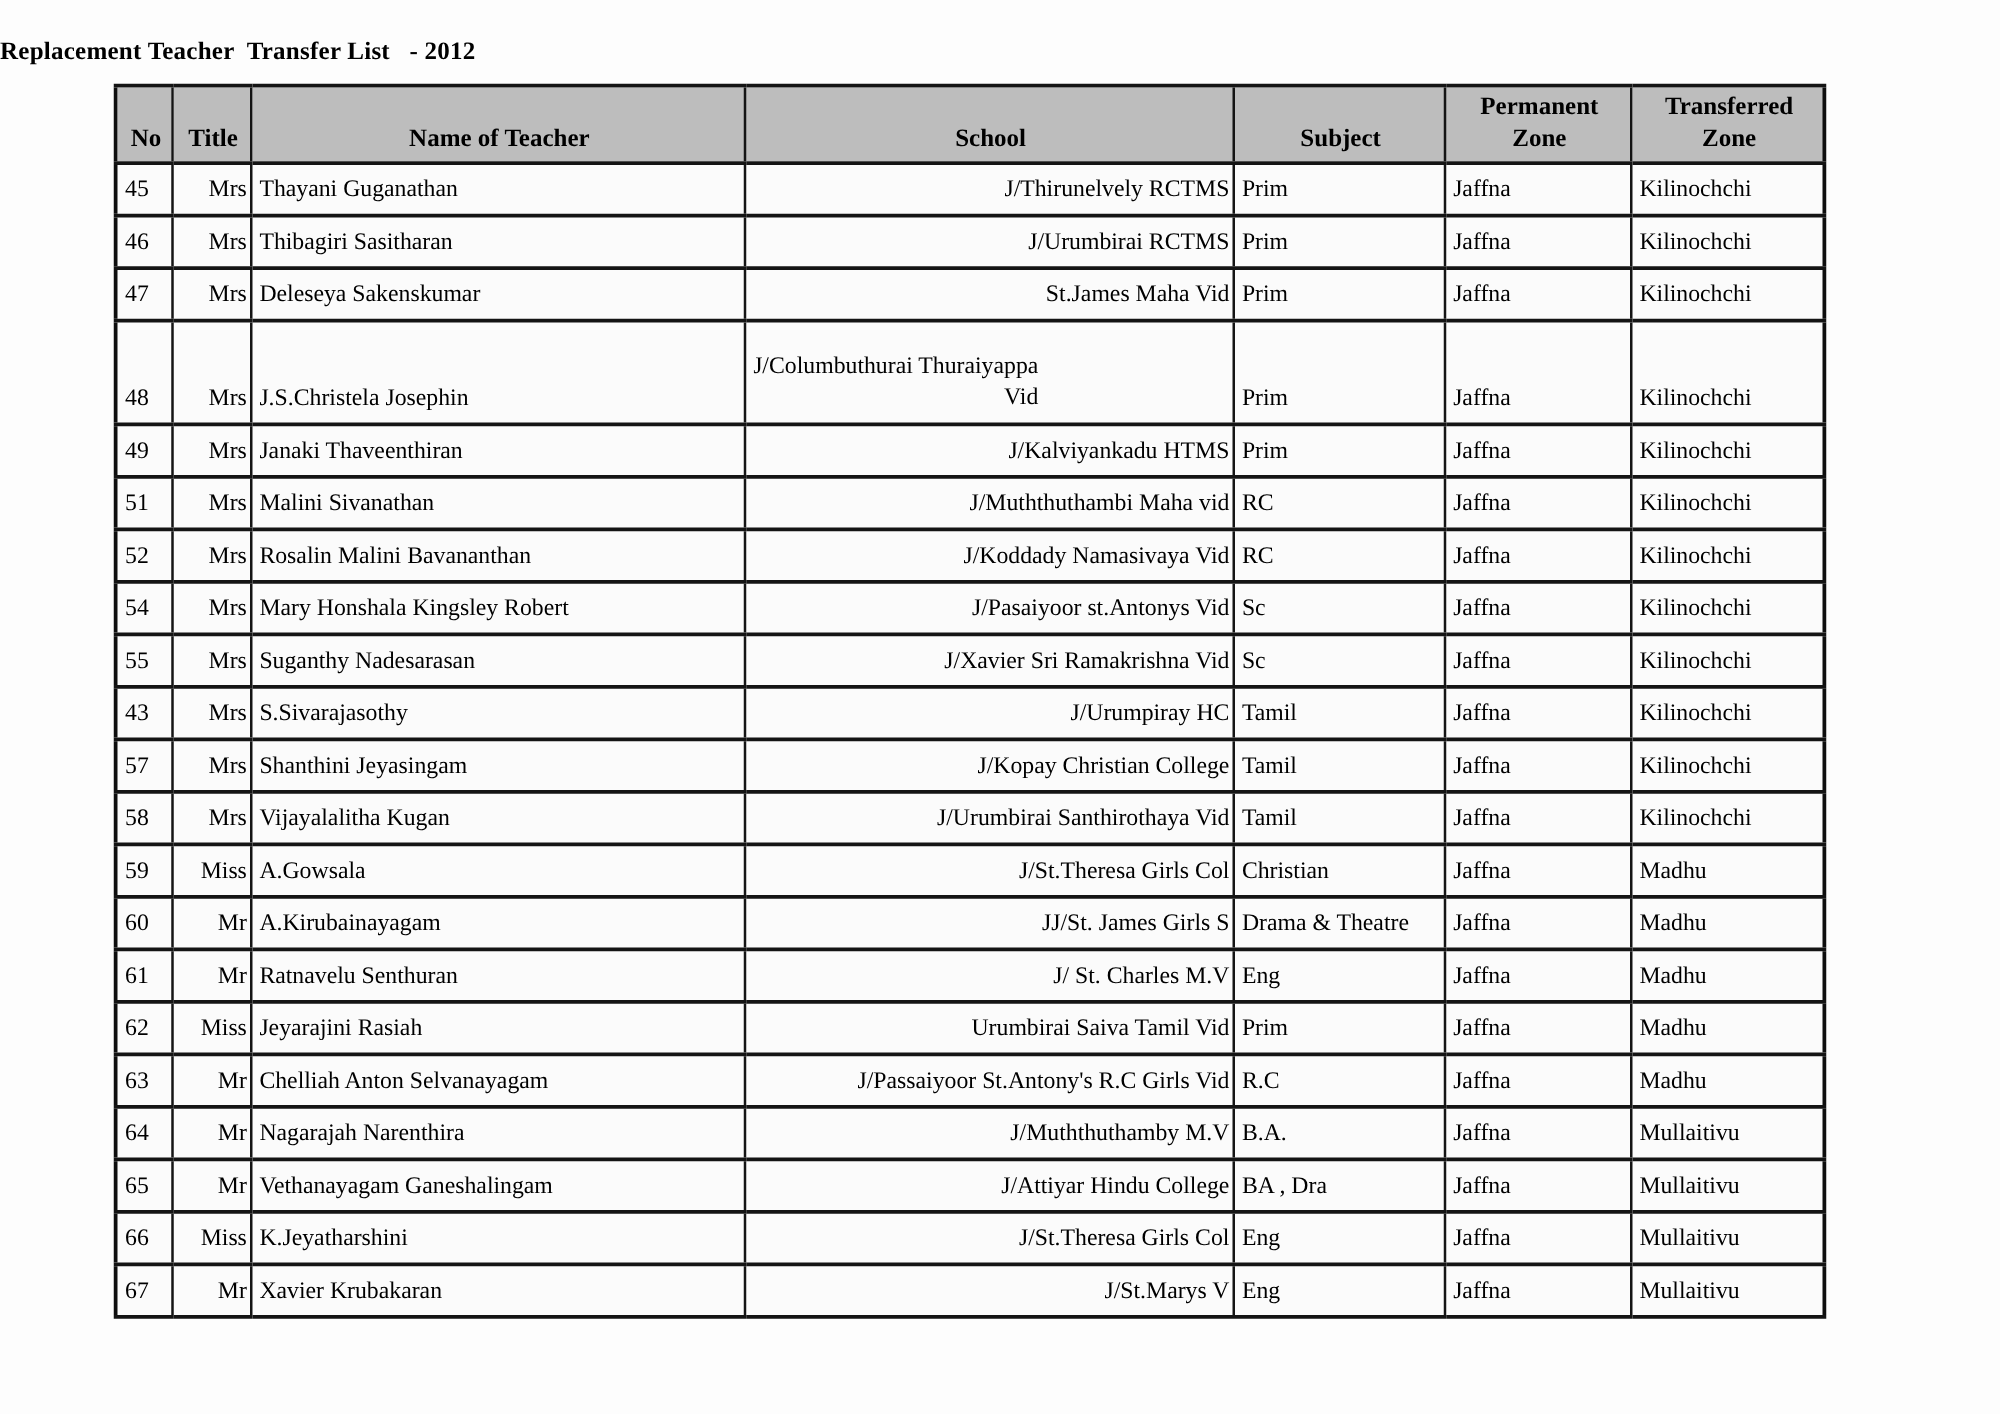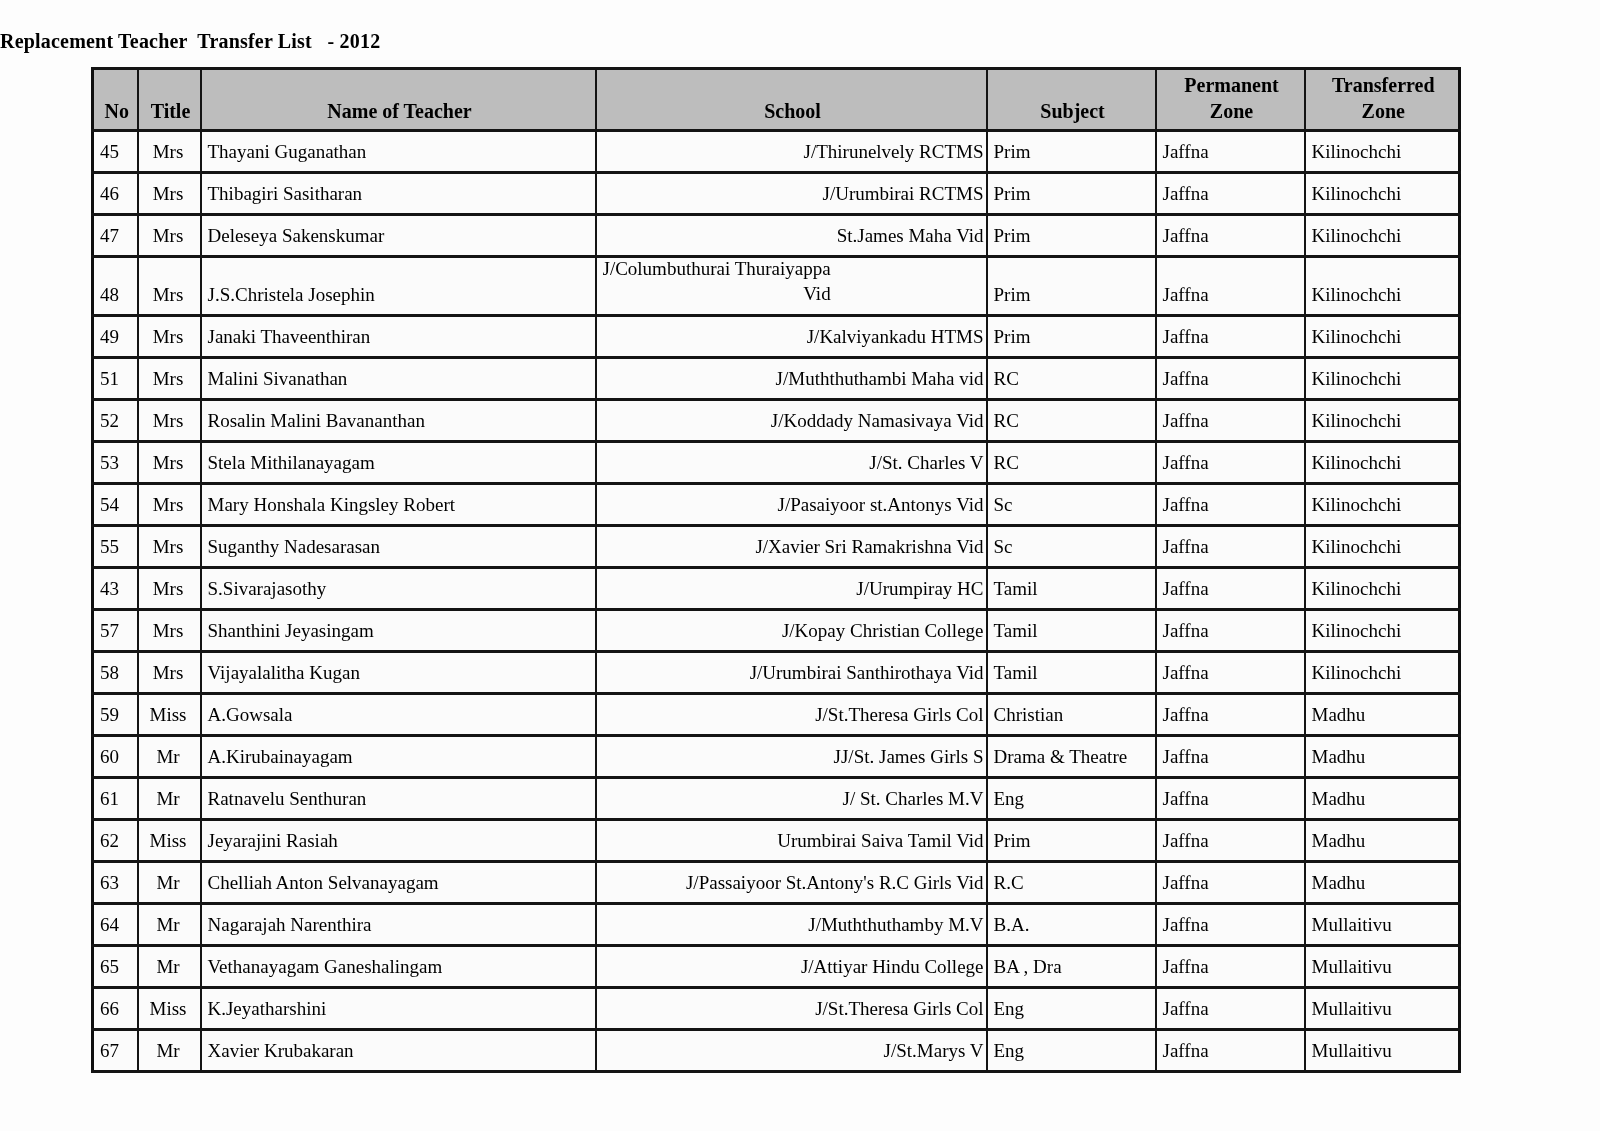--- a/index.html
+++ b/index.html
@@ -50,28 +50,29 @@
   }
   tbody td {
     font-size: 19px;
     vertical-align: bottom;
     height: 32px;
     line-height: 25px;
     padding: 0 2px 7px 6px;
     background: #fbfbfb;
   }
   td.c-no   { text-align: left; padding-right: 9px; }
-  td.c-title{ text-align: center; padding-left: 0; }
+  td.c-title{ text-align: right; padding-left: 0; }
   td.c-school { padding-bottom: 0; text-align: right; }
   .sbox { margin-bottom: 7px; }
   .sbox.clip {
     margin-bottom: 0;
     height: 56px;
     position: relative;
     overflow: hidden;
+    margin-top: 24px;
   }
   .sbox.clip .ctext {
     position: absolute;
     left: 0;
     bottom: 8px;
     white-space: pre-line;
   }
 </style>
 </head>
 <body>
@@ -181,31 +182,20 @@
     <td class="c-title"><span>Mrs</span></td>
     <td class="c-name"><span>Rosalin Malini Bavananthan</span></td>
     <td class="c-school">
           <div class="sbox"><span class="ctext">J/Koddady Namasivaya Vid</span></div>
         </td>
     <td class="c-subject"><span>RC</span></td>
     <td class="c-permzone"><span>Jaffna</span></td>
     <td class="c-transzone"><span>Kilinochchi</span></td>
   </tr>
 
-  <tr>
-    <td class="c-no"><span>53</span></td>
-    <td class="c-title"><span>Mrs</span></td>
-    <td class="c-name"><span>Stela Mithilanayagam</span></td>
-    <td class="c-school">
-          <div class="sbox"><span class="ctext">J/St. Charles V</span></div>
-        </td>
-    <td class="c-subject"><span>RC</span></td>
-    <td class="c-permzone"><span>Jaffna</span></td>
-    <td class="c-transzone"><span>Kilinochchi</span></td>
-  </tr>
 
   <tr>
     <td class="c-no"><span>54</span></td>
     <td class="c-title"><span>Mrs</span></td>
     <td class="c-name"><span>Mary Honshala Kingsley Robert</span></td>
     <td class="c-school">
           <div class="sbox"><span class="ctext">J/Pasaiyoor st.Antonys Vid</span></div>
         </td>
     <td class="c-subject"><span>Sc</span></td>
     <td class="c-permzone"><span>Jaffna</span></td>

